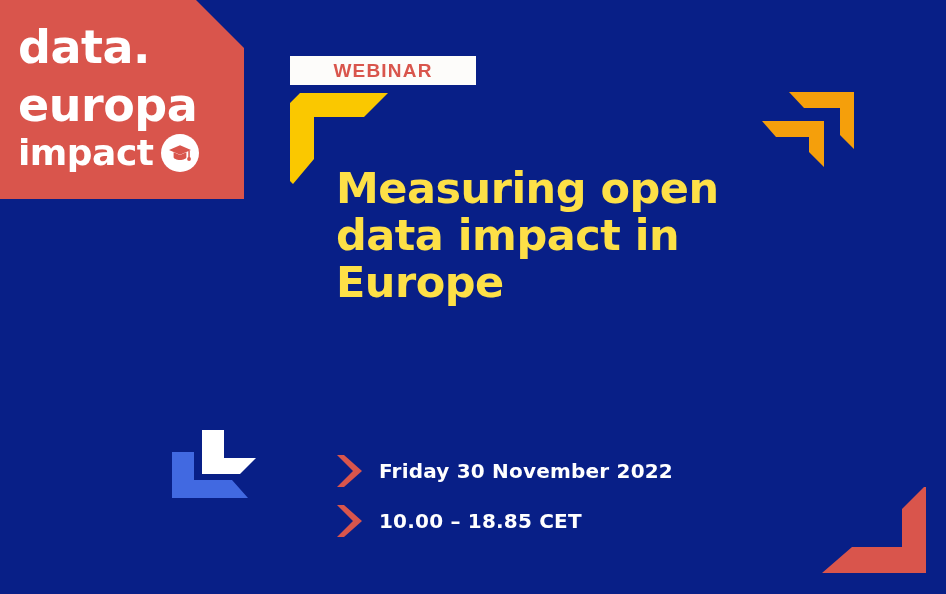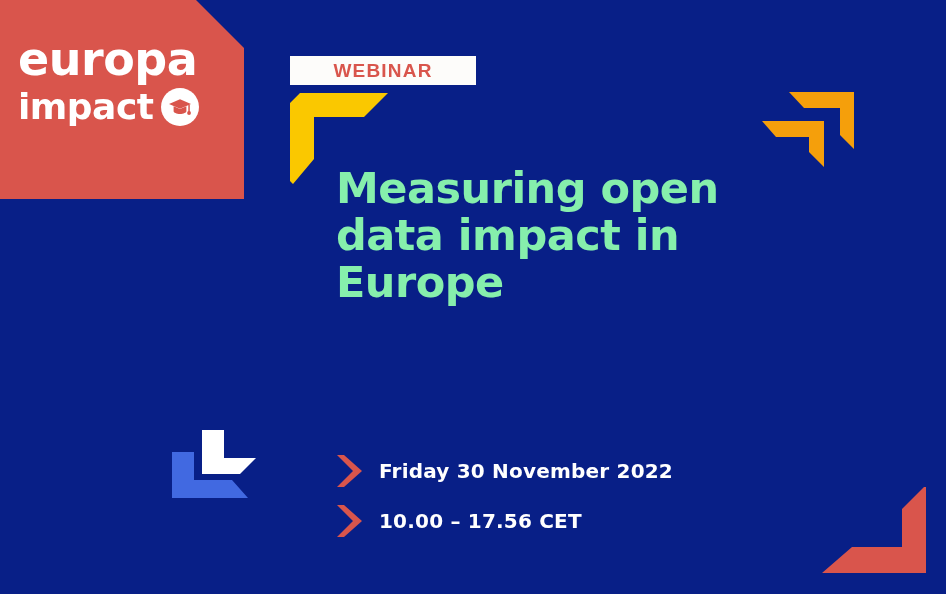--- a/index.html
+++ b/index.html
@@ -90,21 +90,21 @@
     width: 98px;
     height: 91px;
   }
 
   
   .title {
     position: absolute;
     left: 336px;
     top: 136px;
     width: 430px;
-    color: #86efac;
+    color: #fde047;
     font-family: "DejaVu Sans", sans-serif;
     font-weight: 700;
     font-size: 43px;
     line-height: 1.09;
     letter-spacing: -0.5px;
   }
 
   
   .orange-arrows {
     position: absolute;
@@ -154,20 +154,21 @@
     white-space: nowrap;
   }
 </style>
 </head>
 <body>
 
 <div id="canvas">
 
   <div class="logo-panel"></div>
   <div class="logo-wrap">
+    <div class="logo-line logo-line-1">data.</div>
     <div class="logo-line logo-line-2">europa</div>
     <div class="logo-line logo-line-3">
       <span>impact</span>
       <span class="cap-badge">
         <svg width="26" height="26" viewBox="0 0 26 26" aria-hidden="true">
           <path d="M13 5.2 L24 10 L13 14.8 L2 10 Z" fill="#d9554c"></path>
           <path d="M6.6 12.2 L6.6 17.2 C6.6 18.6 9.5 19.9 13 19.9 C16.5 19.9 19.4 18.6 19.4 17.2 L19.4 12.2 L13 15.0 Z" fill="#d9554c"></path>
           <rect x="21.3" y="10.6" width="1.5" height="7.4" fill="#d9554c"></rect>
           <circle cx="22.05" cy="19.0" r="1.9" fill="#d9554c"></circle>
         </svg>
@@ -215,17 +216,17 @@
         </svg>
       </span>
       <span class="info-text">Friday 30 November 2022</span>
     </div>
     <div class="info-row">
       <span class="chev">
         <svg width="30" height="32" viewBox="0 0 30 32" aria-hidden="true">
           <path d="M2 0 L9 0 L27 16 L9 32 L2 32 L18 16 Z" fill="#d9554c"></path>
         </svg>
       </span>
-      <span class="info-text">10.00 – 17.56 CET</span>
+      <span class="info-text">10.00 – 18.85 CET</span>
     </div>
   </div>
 
 </div>
 
 </body></html>

